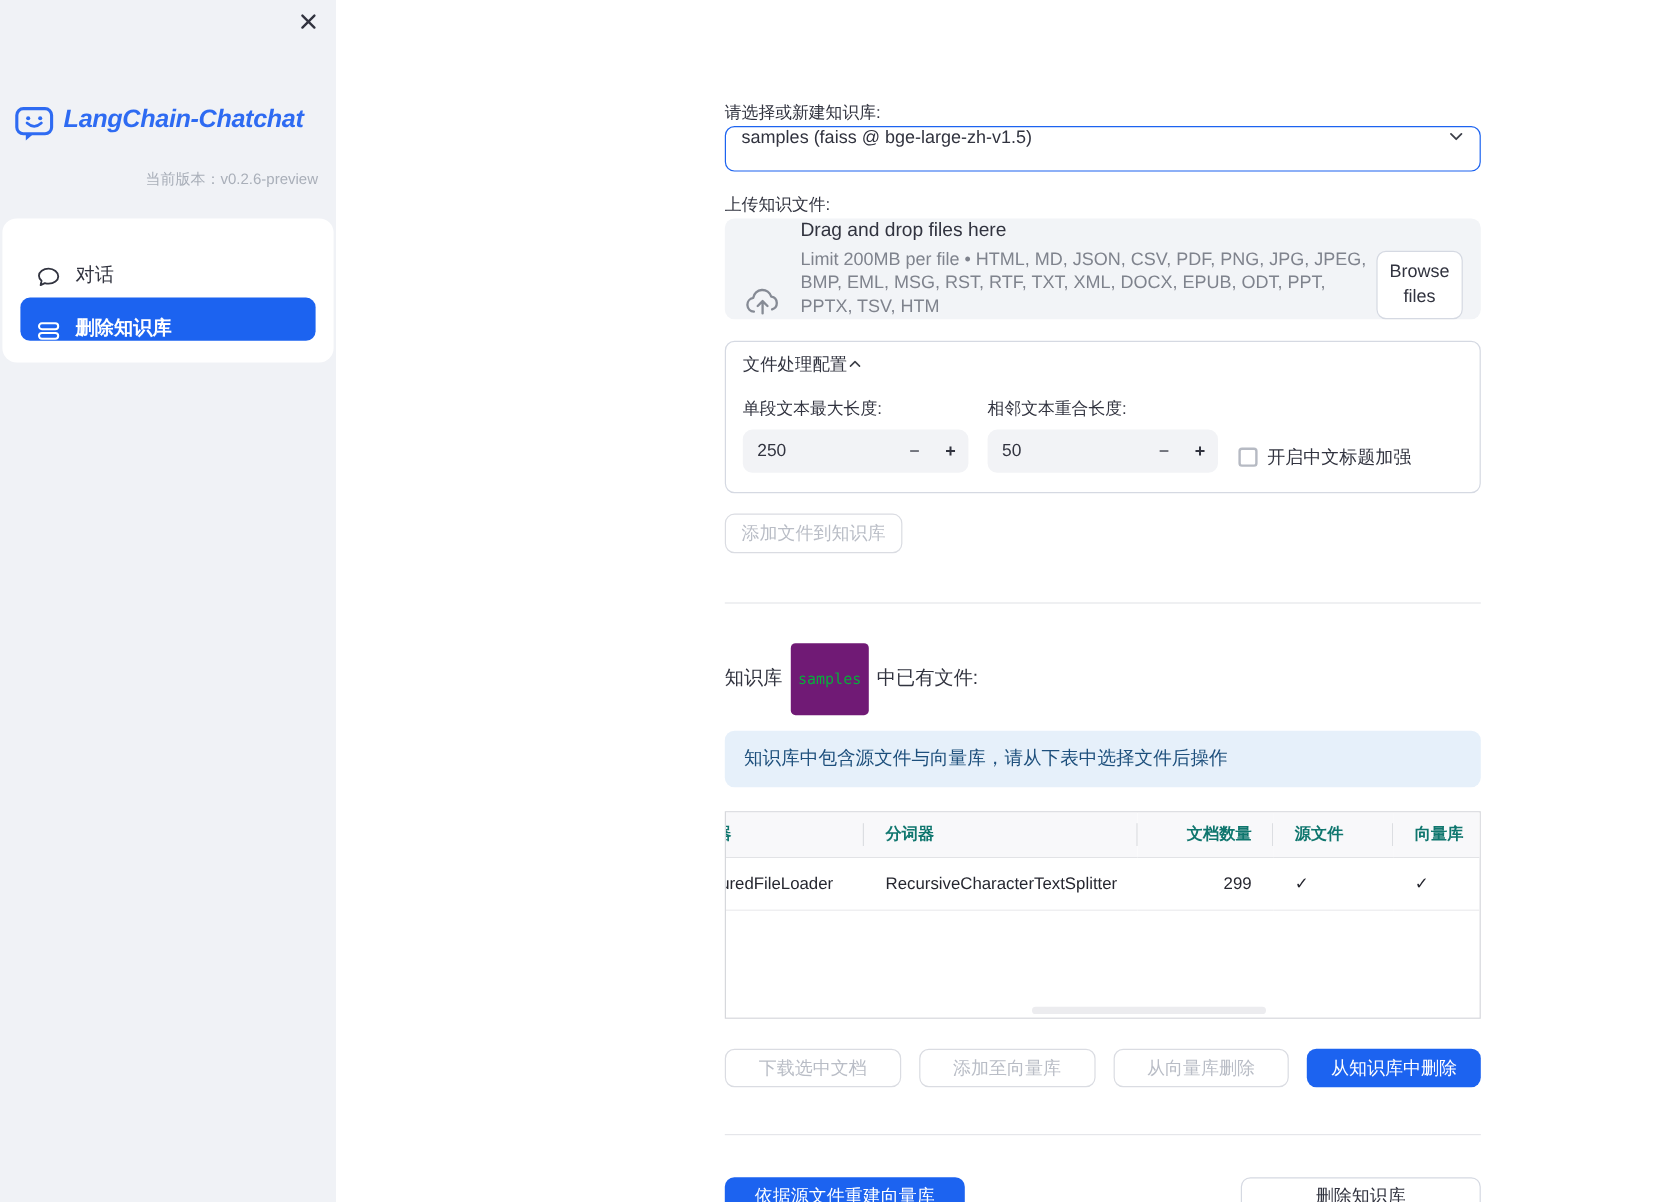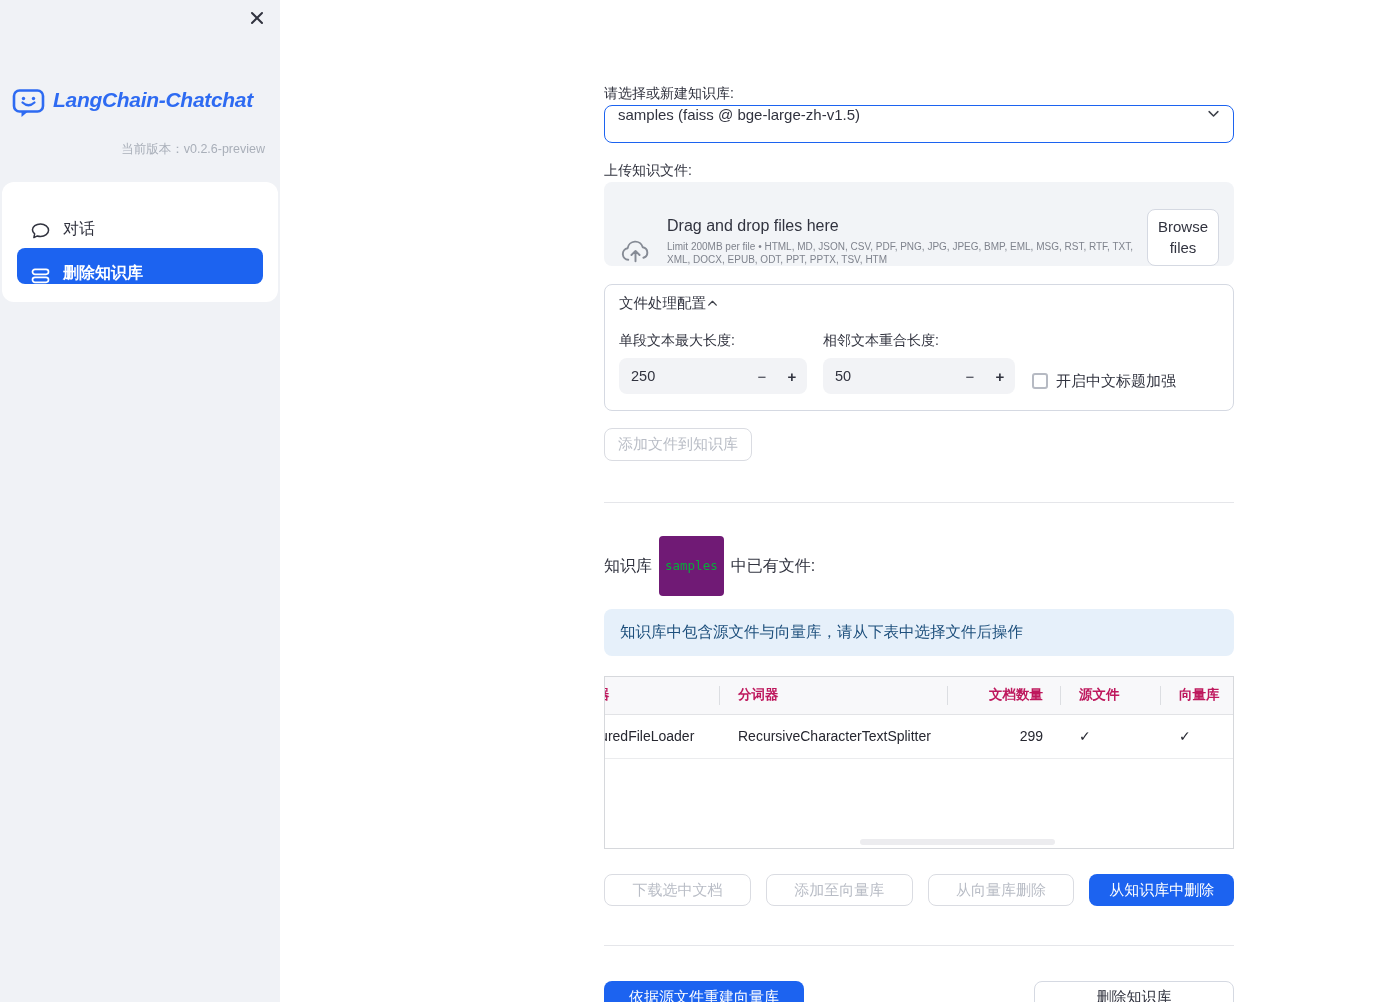--- a/index.html
+++ b/index.html
@@ -27,21 +27,21 @@
   .col{width:630px;margin-left:324px;padding-top:83px;}
 
   .field-label{font-size:14px;line-height:20px;color:var(--text);margin-bottom:2px;}
   .selectbox{height:38px;border:1.5px solid var(--accent);border-radius:8px;background:#fff;display:flex;align-items:flex-start;padding:0 12px 0 13px;cursor:pointer;}
   .selectbox .value{font-size:15px;color:var(--text);flex:1;}
   .mt17{margin-top:17px;}
 
   .uploader{margin-top:1px;height:84px;background:#f2f4f7;border-radius:8px;display:flex;align-items:flex-end;padding:0 15px 0 16px;}
   .up-text{margin-left:16px;width:474px;}
   .up-title{font-size:16px;color:var(--text);margin-bottom:5px;}
-  .up-limit{font-size:10px;line-height:1.32;color:var(--muted);}
+  .up-limit{font-size:15px;line-height:1.32;color:var(--muted);}
   .browse-btn{margin-left:auto;width:72px;min-height:54px;background:#fff;border:1px solid var(--border);border-radius:8px;font-size:15px;line-height:1.45;color:var(--text);display:flex;align-items:center;justify-content:center;text-align:center;padding:6px 8px;cursor:pointer;}
 
   .expander{margin-top:18px;border:1px solid var(--border);border-radius:8px;}
   .exp-header{height:37px;display:flex;align-items:center;justify-content:flex-start;padding:0 14px;cursor:pointer;}
   .exp-title{font-size:14.5px;color:var(--text);}
   .exp-body{display:flex;padding:8px 14px 14px 14px;}
   .num-group{width:188px;}
   .num-group.g2{width:192px;margin-left:16px;}
   .num-label{font-size:14px;color:var(--text);margin-bottom:8px;line-height:20px;}
   .stepper{height:36px;background:#f2f3f6;border-radius:8px;display:flex;align-items:center;}
@@ -61,21 +61,21 @@
   .divider.d2{margin-top:39px;}
 
   .kb-line{margin-top:33px;font-size:16px;line-height:24px;color:var(--text);display:flex;align-items:center;}
   .code-chip{font-family:"DejaVu Sans Mono","Liberation Mono",monospace;font-size:12.5px;color:var(--code-green);background:#701a75;border-radius:4px;padding:18px 6px;margin:0 7px;}
 
   .info-box{margin-top:13px;background:var(--info-bg);border-radius:8px;padding:13px 16px;font-size:15.5px;color:var(--info-text);}
 
   .dtable{margin-top:20px;height:173px;border:1px solid #d6d8dc;position:relative;overflow:hidden;background:#fff;}
   table{border-collapse:collapse;table-layout:fixed;width:628px;}
   col.c1{width:115px;}col.c2{width:228px;}col.c3{width:113px;}col.c4{width:100px;}col.c5{width:72px;}
-  th{height:37px;background:#f8f8fa;border-bottom:1px solid #e2e3e6;font-size:13.5px;font-weight:700;color:#be185d;text-align:left;padding:0 0 0 18px;position:relative;cursor:pointer;font-family:Liberation Mono, monospace;}
+  th{height:37px;background:#f8f8fa;border-bottom:1px solid #e2e3e6;font-size:13.5px;font-weight:700;color:#0f766e;text-align:left;padding:0 0 0 18px;position:relative;cursor:pointer;font-family:Liberation Mono, monospace;}
   th:not(:last-child)::after{content:"";position:absolute;right:0;top:9px;height:19px;width:1px;background:#dcdee2;}
   td{height:44px;border-bottom:1px solid #ebecee;font-size:14px;color:#262730;padding:0 0 0 18px;cursor:default;}
   th.num,td.num{text-align:right;padding:0 18px 0 0;}
   th.clip,td.clip{padding-left:0;}
   .clip-inner{display:block;overflow:hidden;white-space:nowrap;}
   .clip-inner>span{display:inline-block;white-space:nowrap;}
   th .clip-inner>span{margin-left:-63px;}
   td .clip-inner>span{margin-left:-57px;}
   .hscroll{position:absolute;bottom:3px;left:255px;width:195px;height:6px;border-radius:3px;background:#ececef;cursor:pointer;}
 

